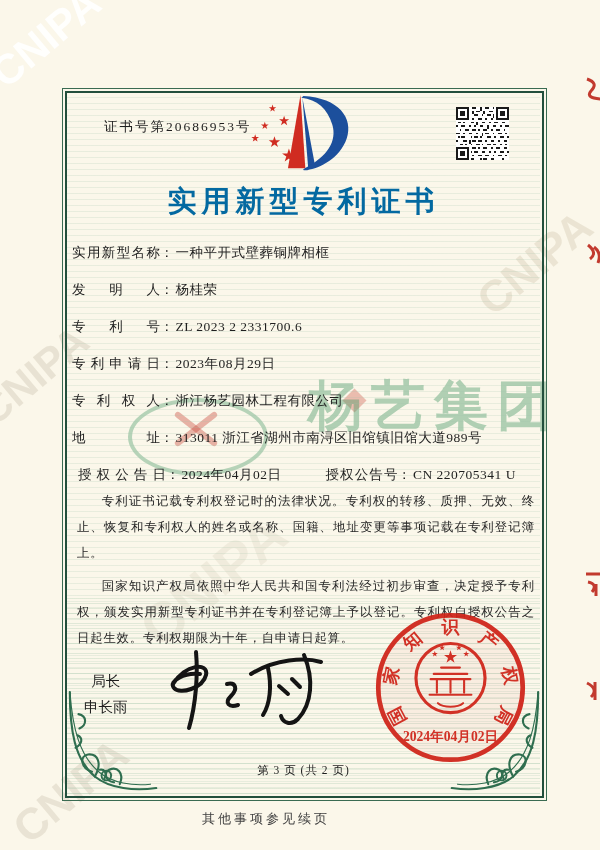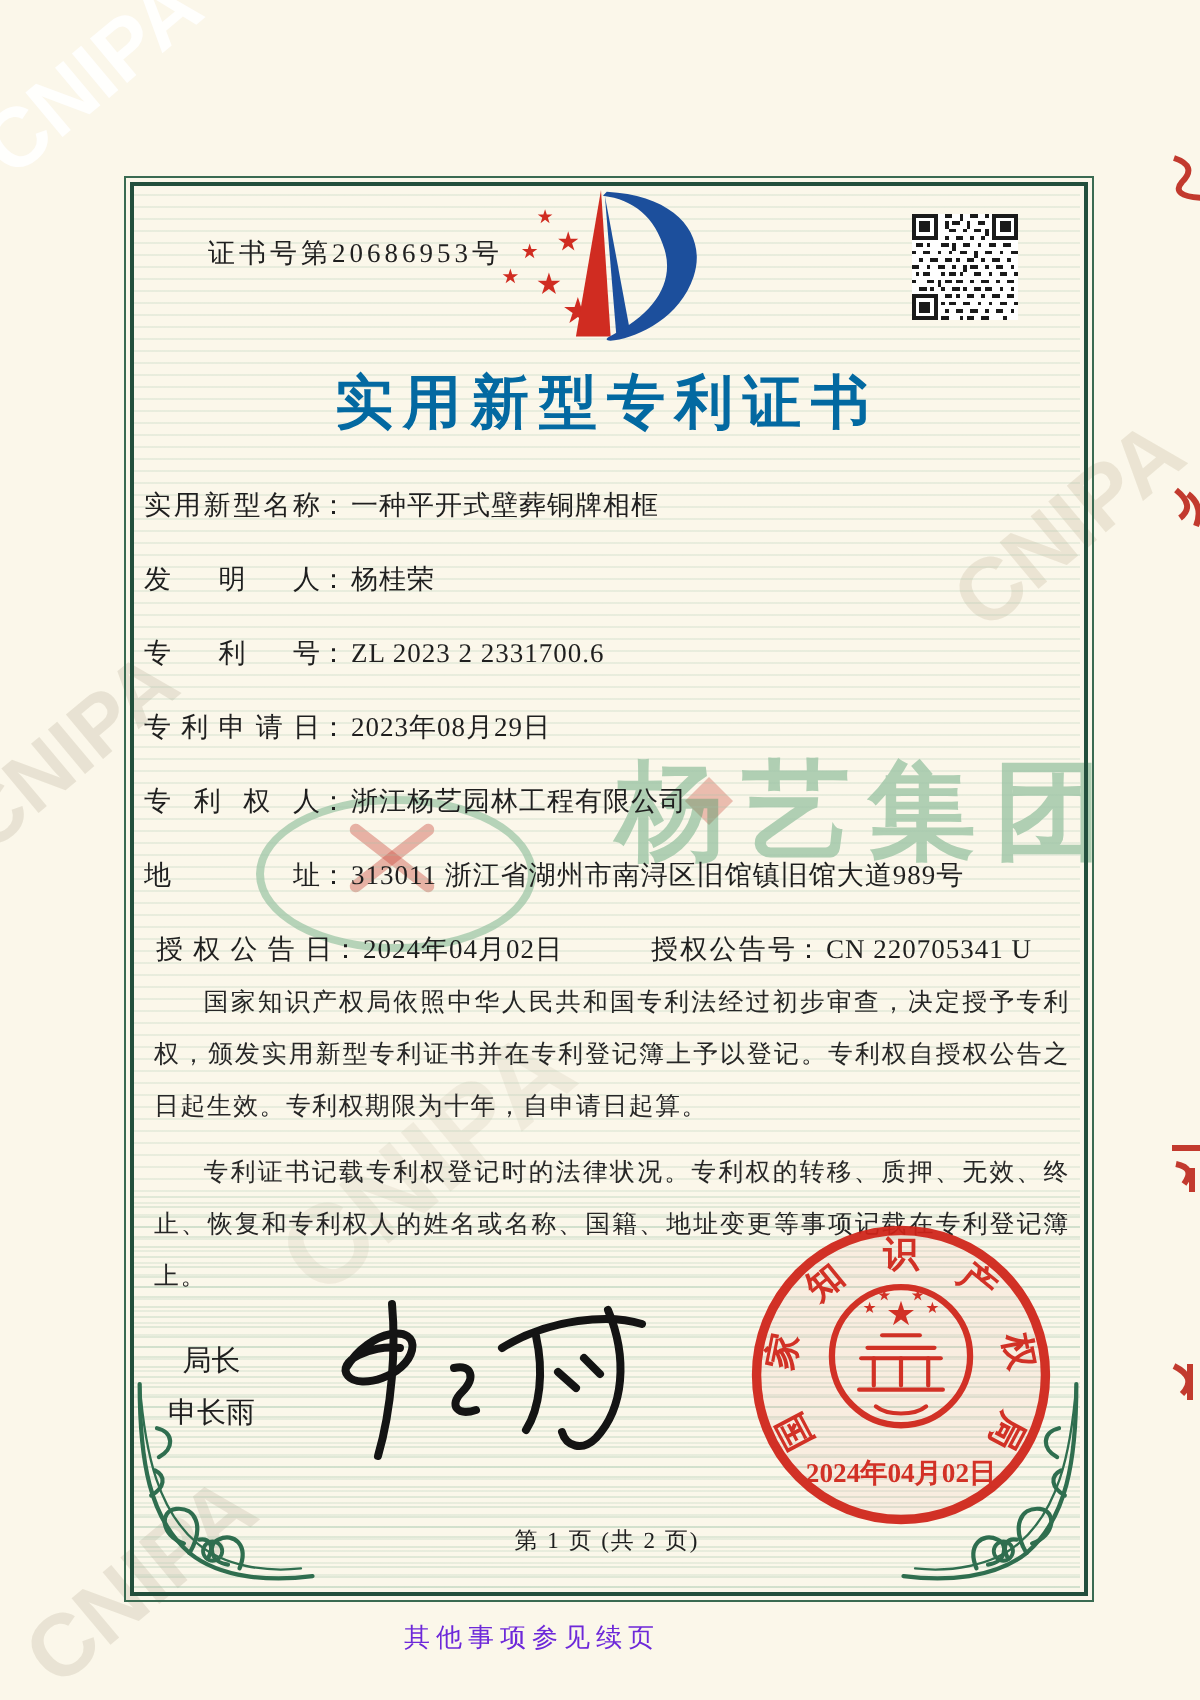--- a/index.html
+++ b/index.html
@@ -53,21 +53,21 @@
   
   .paras{left:77px;top:488px;width:458px;font-size:12.4px;line-height:26px;
       text-align:justify;letter-spacing:0.8px;color:#262626;}
   .paras p{margin:0 0 7px 0;text-indent:2em;}
   
   .sig-block{left:84px;top:668px;font-size:14.5px;line-height:26px;text-align:center;}
   .sig-svg{left:155px;top:646px;}
   .seal{left:372px;top:609px;}
   
   .page-no{left:62px;top:763px;width:483px;text-align:center;font-size:11.5px;letter-spacing:1px;}
-  .cont-note{left:0;top:810px;width:532px;text-align:center;font-size:13px;letter-spacing:3px;color:#6d28d9;}
+  .cont-note{left:0;top:810px;width:532px;text-align:center;font-size:13px;letter-spacing:3px;color:#404040;}
   
   .edge-frag{right:-4px;width:20px;overflow:hidden;pointer-events:none;}
   .ef1{top:76px;height:26px;}  .ef2{top:243px;height:24px;}
   .ef3{top:570px;height:30px;} .ef4{top:680px;height:24px;}
 </style>
 </head>
 <body>
 
 <div class="wm wm1">CNIPA</div>
 <div class="wm wm2">CNIPA</div>
@@ -187,22 +187,22 @@
     <div>
       <span class="flabel">授权公告日</span><span class="fcolon">：</span><span class="fvalue">2024年04月02日</span>
     </div>
     <div class="grant-right">
       <span class="flabel">授权公告号</span><span class="fcolon">：</span><span class="fvalue">CN 220705341 U</span>
     </div>
   </div>
 </div>
 
 <div class="abs paras">
+  <p>专利证书记载专利权登记时的法律状况。专利权的转移、质押、无效、终止、恢复和专利权人的姓名或名称、国籍、地址变更等事项记载在专利登记簿上。</p>
   <p>国家知识产权局依照中华人民共和国专利法经过初步审查，决定授予专利权，颁发实用新型专利证书并在专利登记簿上予以登记。专利权自授权公告之日起生效。专利权期限为十年，自申请日起算。</p>
-  <p>专利证书记载专利权登记时的法律状况。专利权的转移、质押、无效、终止、恢复和专利权人的姓名或名称、国籍、地址变更等事项记载在专利登记簿上。</p>
 </div>
 
 <div class="abs sig-block">
   <div>局长</div>
   <div>申长雨</div>
 </div>
 
 <svg class="abs sig-svg" width="175" height="92" viewBox="0 0 175 92">
   <g fill="none" stroke="#141414" stroke-width="4" stroke-linecap="round" stroke-linejoin="round">
     <path d="M18,38 C30,18 54,16 51,29 C48,42 25,49 19,42 C13,35 30,26 45,28"></path>
@@ -241,21 +241,21 @@
       <path d="M59,62 h32"></path>
       <path d="M56,67 h38"></path>
       <path d="M62,67 v13 M75,67 v13 M88,67 v13"></path>
       <path d="M55,82 h40"></path>
       <path d="M63,90 a14,7 0 0 0 24,0"></path>
     </g>
   </g>
   <text x="75" y="126" text-anchor="middle" fill="#cf2318" font-size="13" font-weight="bold" font-family="Liberation Serif, serif">2024年04月02日</text>
 </svg>
 
-<div class="abs page-no">第 1 页 (共 2 页)</div>
+<div class="abs page-no">第 3 页 (共 2 页)</div>
 <div class="abs cont-note">其他事项参见续页</div>
 
 <div class="abs edge-frag ef1">
   <svg width="20" height="26">
       <path d="M3,3 q12,4 4,12 q-6,7 10,8" fill="none" stroke="#c23a2e" stroke-width="3"></path>
     </svg>
 </div>
 <div class="abs edge-frag ef2">
   <svg width="20" height="24">
       <path d="M4,2 q10,8 2,14 M10,4 q8,6 4,16" fill="none" stroke="#c23a2e" stroke-width="3"></path>

